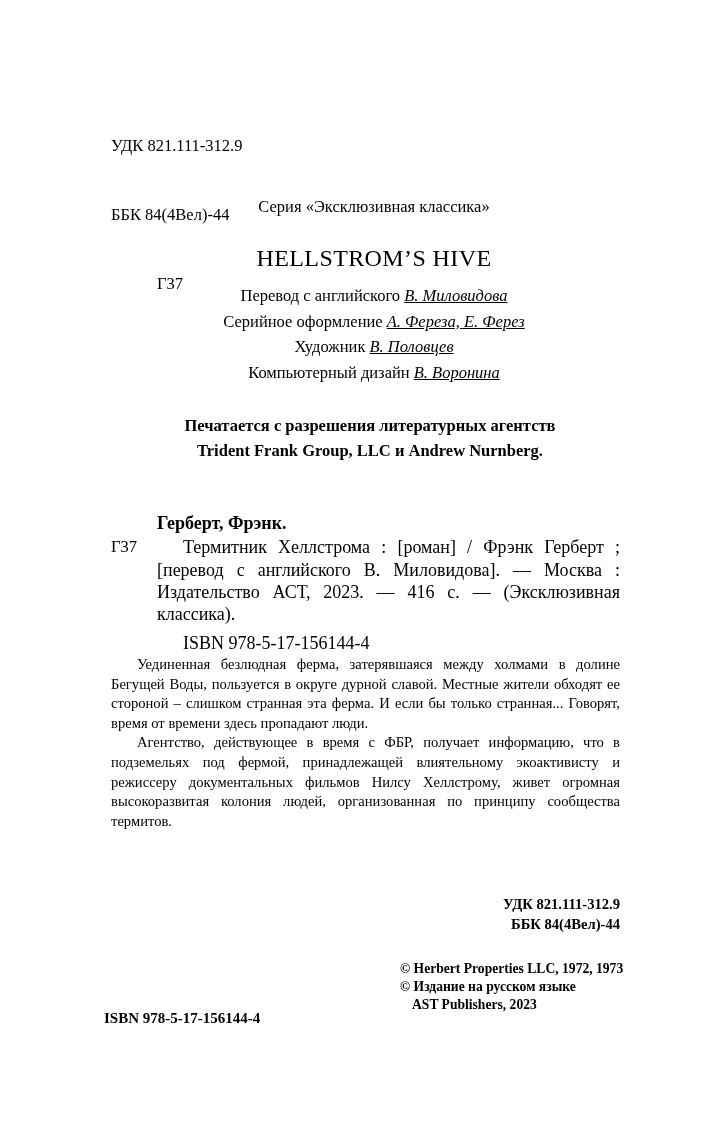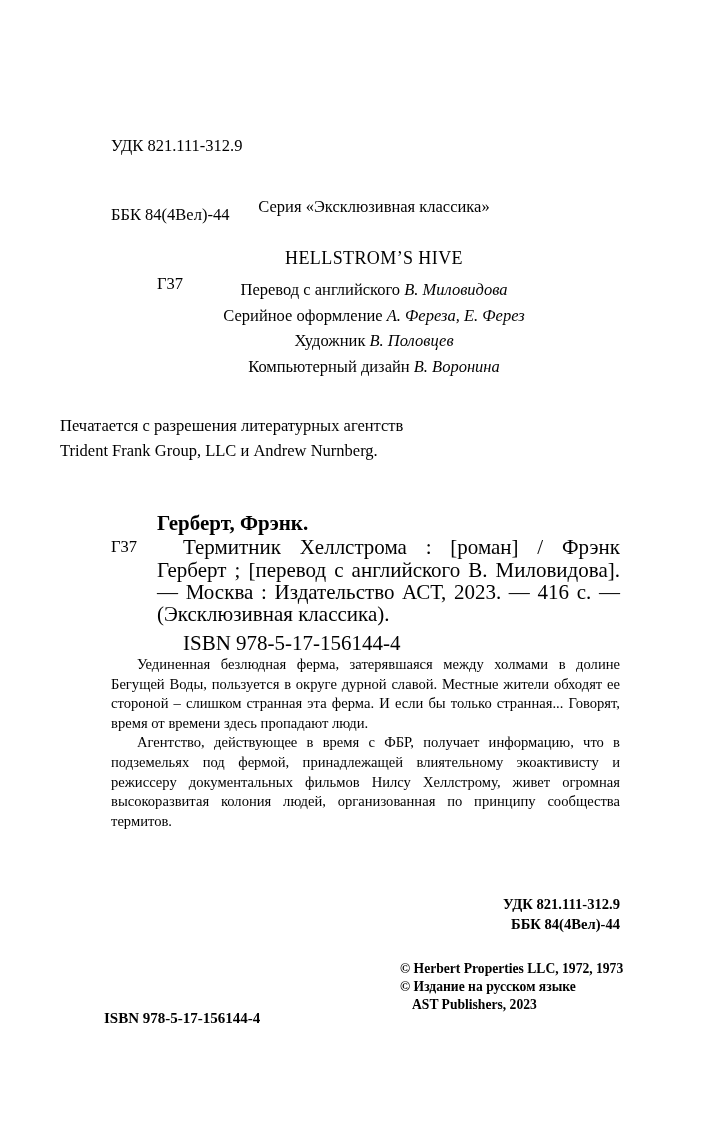--- a/index.html
+++ b/index.html
@@ -47,58 +47,60 @@
   .series-line {
     font-size: 16.5px;
     line-height: 22px;
     margin-bottom: 28px;
   }
   .author-en {
     font-size: 16.5px;
     line-height: 23px;
   }
   .title-en {
-    font-size: 18px;
+    font-size: 24px;
     line-height: 25px;
     letter-spacing: 0.4px;
-    margin-bottom: 6px;
+    margin-bottom: 12px;
   }
   .credit-line {
     font-size: 16.5px;
     line-height: 25.5px;
   }
   .credit-line i {
     font-style: italic;
+    text-decoration: underline;
   }
 
   
   .license-block {
     position: absolute;
     left: 60px;
     top: 413px;
     width: 620px;
-    text-align: left;
+    text-align: center;
     font-size: 16.5px;
     line-height: 25px;
+    font-weight: bold;
   }
 
   
   .record-marker {
     position: absolute;
     left: 111px;
     top: 536px;
     font-size: 16.5px;
     line-height: 22px;
   }
   .record-block {
     position: absolute;
     left: 157px;
     top: 512px;
     width: 463px;
-    font-size: 21px;
+    font-size: 18px;
     line-height: 22.3px;
     text-align: justify;
     text-justify: inter-word;
   }
   .record-name {
     font-weight: bold;
     display: block;
     margin-bottom: 2px;
   }
   .record-body {

